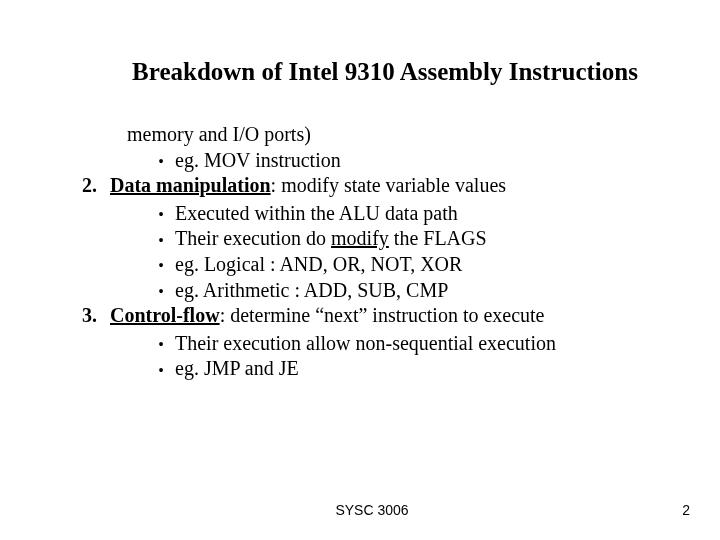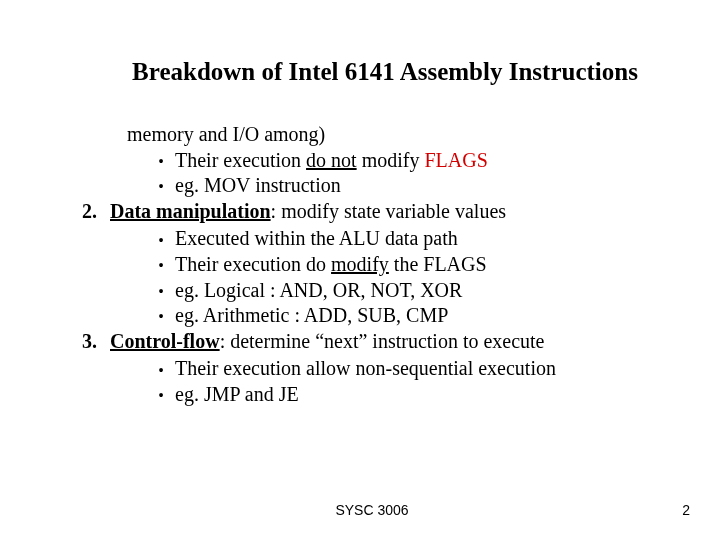--- a/index.html
+++ b/index.html
@@ -70,28 +70,25 @@
     right: 30px;
     font-size: 14px;
     font-family: Arial, sans-serif;
   }
 </style>
 </head>
 <body>
 
 <div class="slide">
 
-  <div class="title">Breakdown of Intel 6141 Assembly Instructions</div>
+  <div class="title">Breakdown of Intel 9310 Assembly Instructions</div>
 
   <div class="ol">
 
-    <div class="cont">memory and I/O among)</div>
-    <div class="sub">
-      <span class="bul">•</span><span>Their execution </span><span class="under">do not</span><span> modify </span><span class="red">FLAGS</span>
-    </div>
+    <div class="cont">memory and I/O ports)</div>
     <div class="sub">
       <span class="bul">•</span><span>eg. MOV instruction</span>
     </div>
 
     <div class="li1">
       <span class="num">2.</span><span class="bold under">Data manipulation</span><span>: modify state variable values</span>
     </div>
     <div class="sub">
       <span class="bul">•</span><span>Executed within the ALU data path</span>
     </div>

